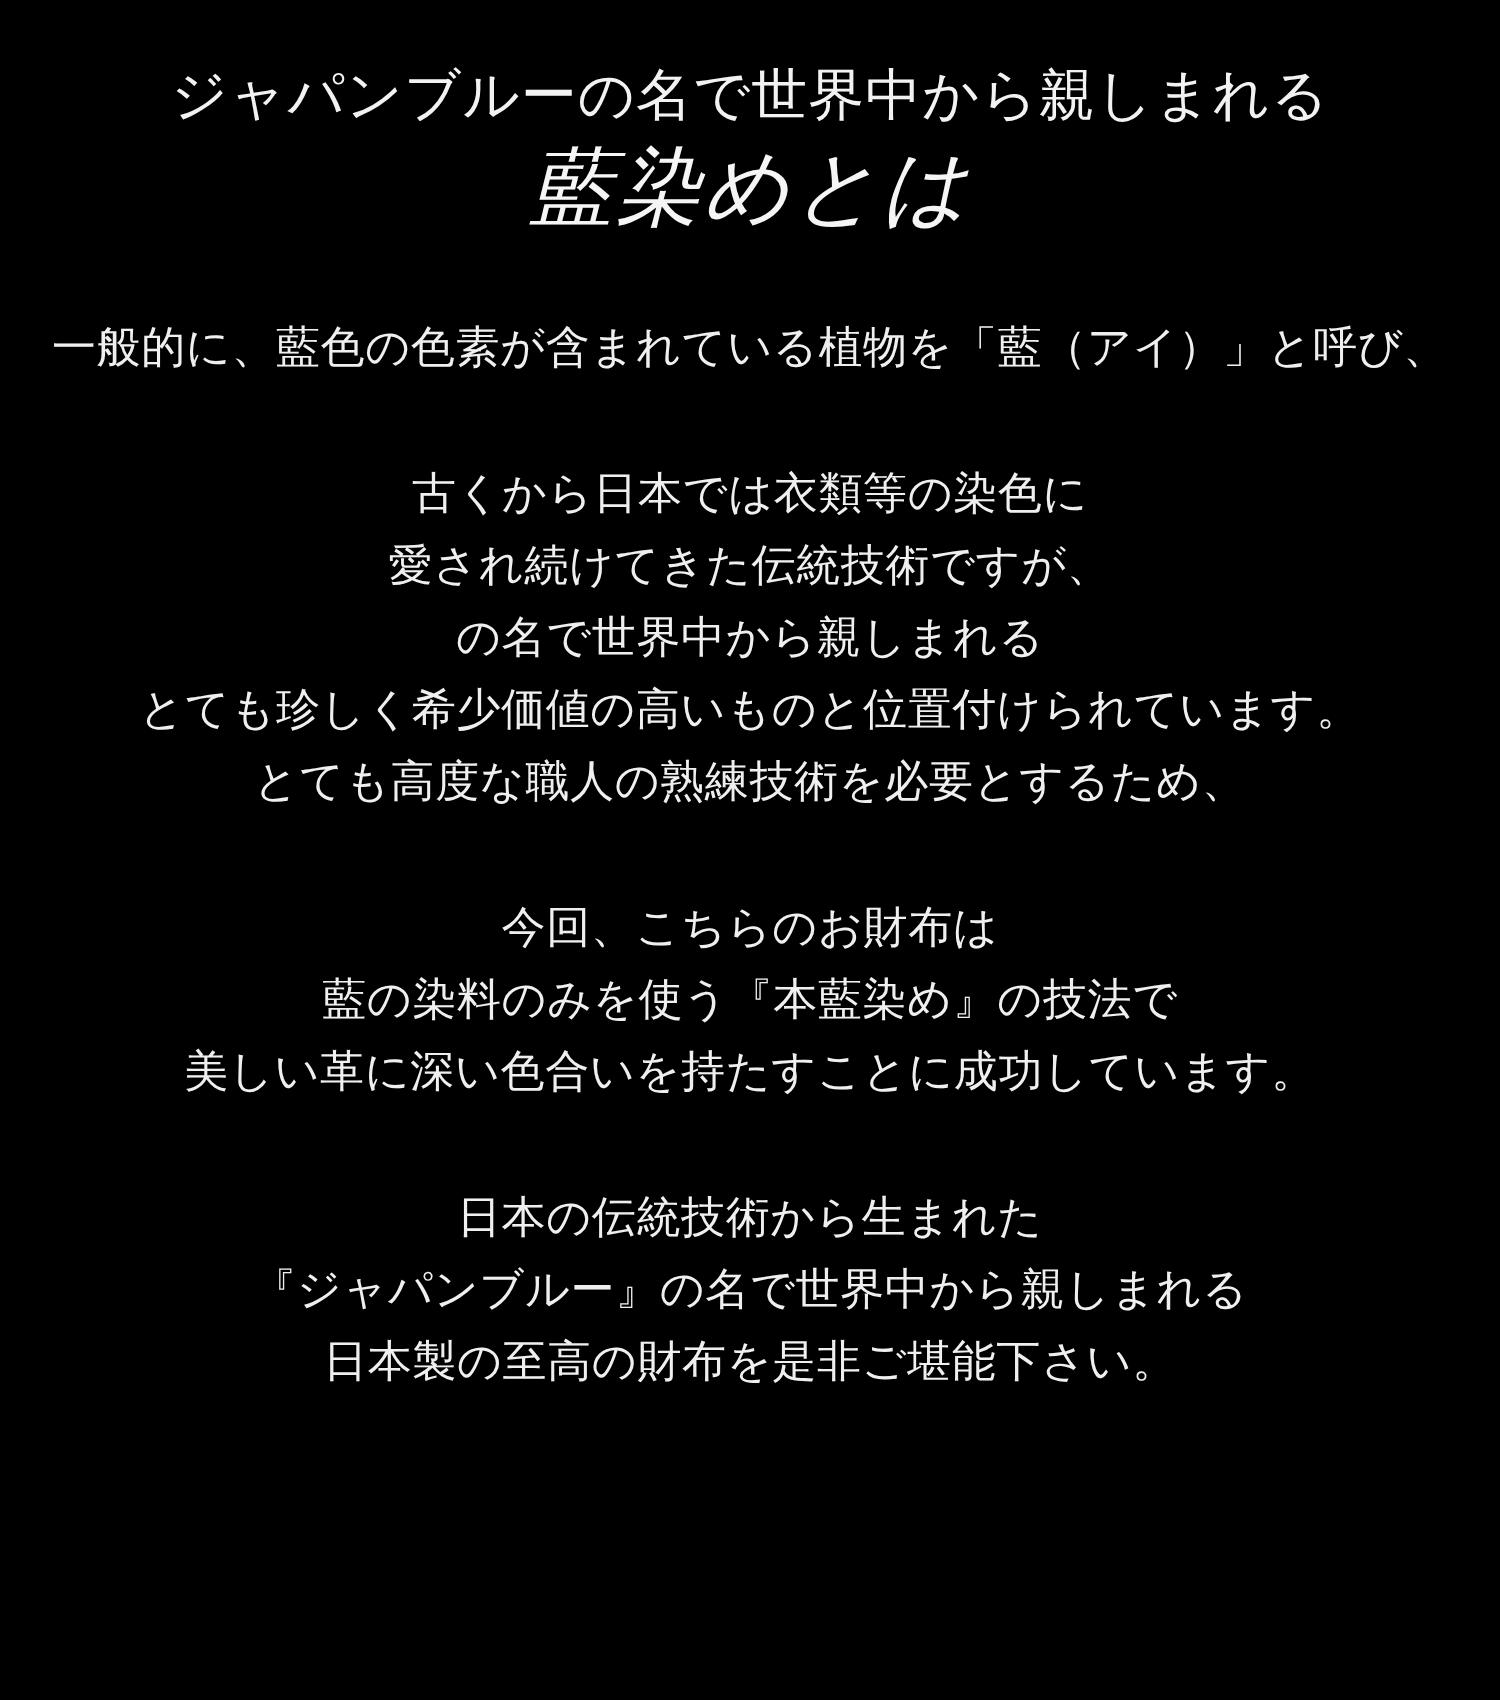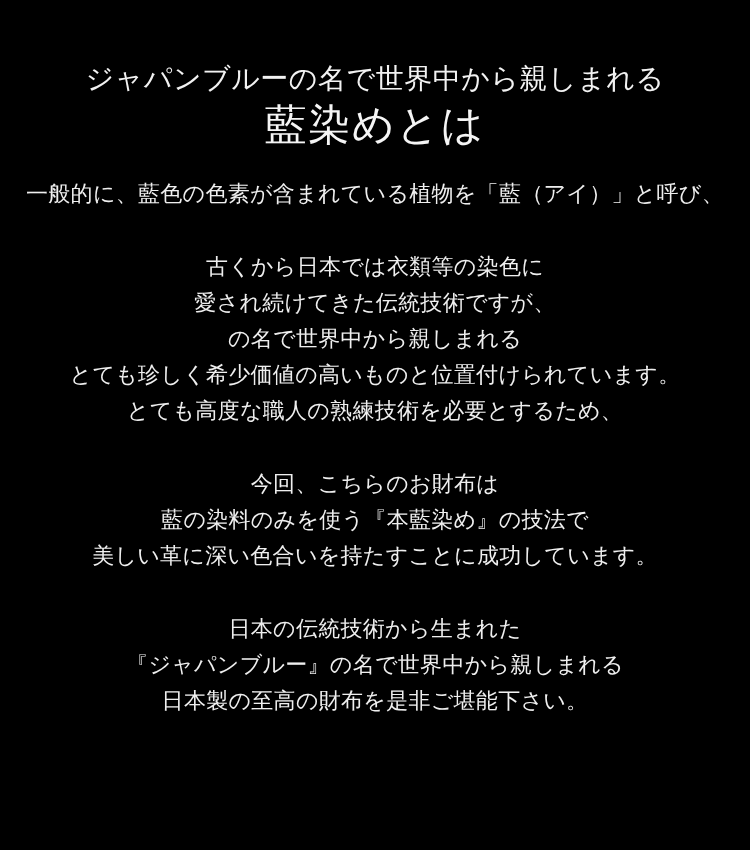--- a/index.html
+++ b/index.html
@@ -9,46 +9,47 @@
   }
   .page {
     position: relative;
     width: 750px;
     height: 850px;
     background: #000000;
     color: #f2f2f2;
     font-family: "Liberation Serif", "DejaVu Serif", serif;
     text-align: center;
     box-sizing: border-box;
-    padding-top: 58px;
+    padding-top: 28px;
     overflow: hidden;
   }
   .headline {
     font-size: 28px;
     line-height: 42px;
     letter-spacing: 0.5px;
     color: #f2f2f2;
   }
   .title {
     margin: 0;
     font-size: 42px;
     line-height: 50px;
     font-weight: normal;
     letter-spacing: 1.5px;
     color: #f5f5f5;
+    font-style: italic;
   }
   .para {
     font-size: 22px;
     line-height: 36px;
     letter-spacing: 0.3px;
     margin-top: 37px;
     color: #efefef;
   }
   .para.first {
-    margin-top: 26px;
+    margin-top: 36px;
   }
   .para .line {
     white-space: nowrap;
   }
 </style>
 </head>
 <body>
 
 <div class="page">
 

